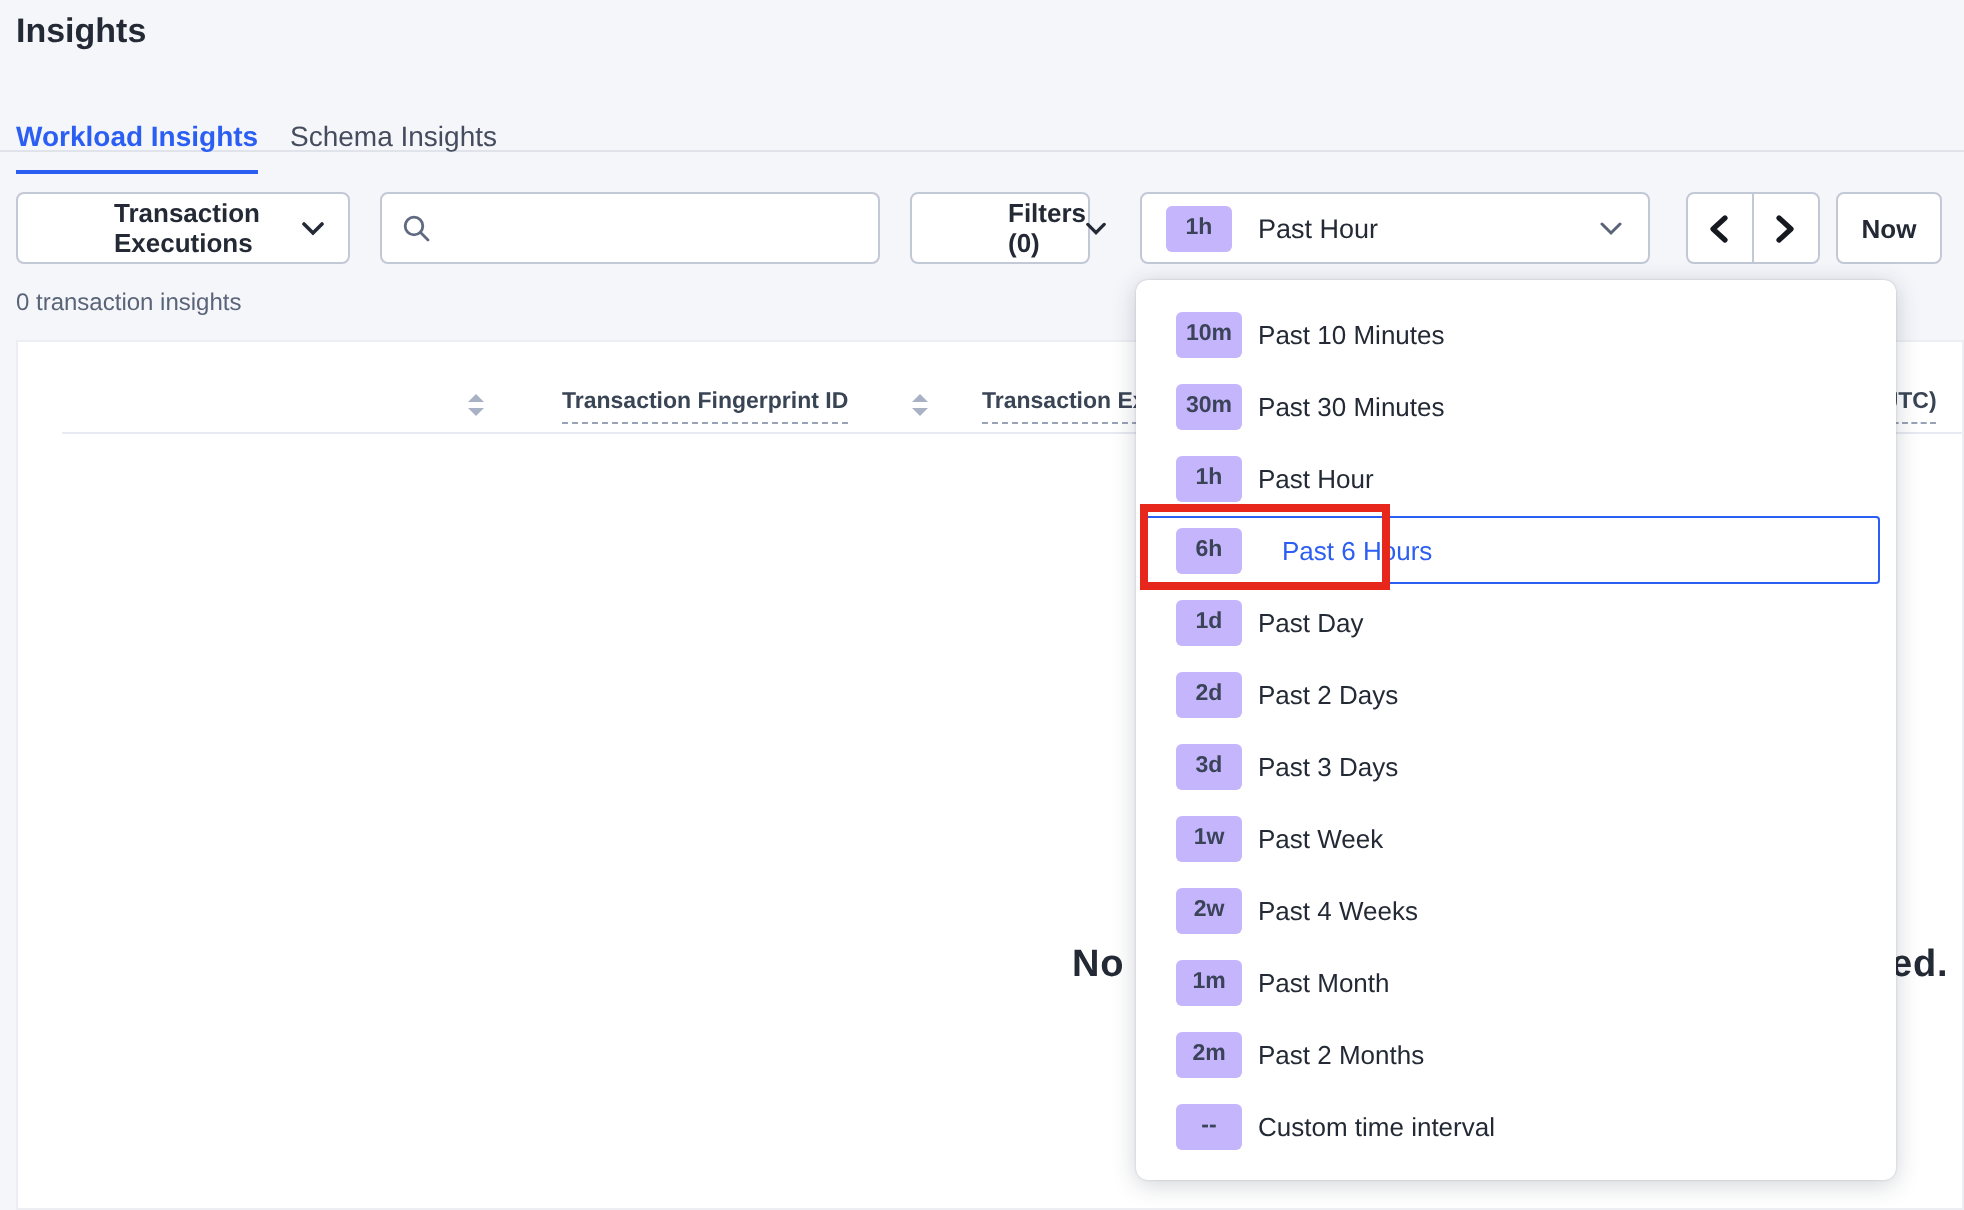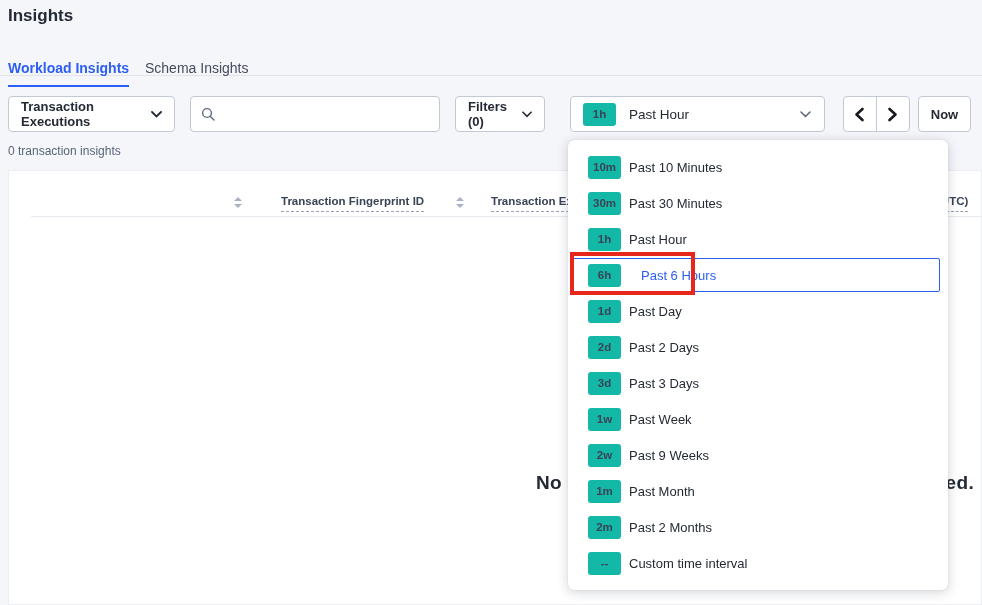--- a/index.html
+++ b/index.html
@@ -18,34 +18,34 @@
   .tab { position:absolute; top:15px; font-size:14px; padding-bottom:9px; cursor:pointer; }
   .tab.active { left:8px; color:#2b5ef2; font-weight:bold; border-bottom:2px solid #2b5ef2; }
   .tab.inactive { left:145px; color:#454c5e; }
 
   
   .btn {
     position:absolute; top:96px; height:36px; background:#fff;
     border:1px solid #c3c8d6; border-radius:4px; display:flex; align-items:center;
     font-size:13px; color:#242a35; cursor:pointer;
   }
-  .btn .bold { font-weight:bold; }
+  .btn .bold { font-weight:bold;margin-left:36px; }
   .type-select { left:8px; width:167px; padding:0 12px; justify-content:space-between; }
   .search-box { left:190px; width:250px; padding:0 10px; cursor:text; }
   .search-box input {
     border:none; outline:none; font-size:13.5px; width:200px; margin-left:7px;
     color:#242a35; background:transparent; font-family:inherit;
   }
   .search-box input::placeholder { color:#959cb1; }
   .filters-btn { left:455px; width:90px; padding:0 12px; justify-content:space-between; }
   .time-select { left:570px; width:255px; padding:0 12px; }
   .time-select .chev { position:absolute; right:13px; }
   .badge {
     display:inline-flex; align-items:center; justify-content:center;
-    min-width:33px; height:23px; padding:0 5px; background:#14b8a6; border-radius:3px;
+    min-width:33px; height:23px; padding:0 5px; background:#c4b5fd; border-radius:3px;
     font-size:11.5px; font-weight:bold; color:#3a4357;
   }
   .time-select .tlabel { margin-left:13px; font-size:13.5px; }
   .arrow-group { left:843px; width:67px; padding:0; overflow:hidden; }
   .arrow-btn { width:33px; height:34px; display:flex; align-items:center; justify-content:center; cursor:pointer; }
   .arrow-btn.prev { border-right:1px solid #c3c8d6; }
   .now-btn { left:918px; width:53px; justify-content:center; font-weight:bold; }
 
   .status-line { left:8px; top:144px; font-size:12px; color:#5a6478; }
 
@@ -197,21 +197,21 @@
       <div class="tt-row">
         <span class="badge">3d</span>
         <span class="tt-label">Past 3 Days</span>
       </div>
       <div class="tt-row">
         <span class="badge">1w</span>
         <span class="tt-label">Past Week</span>
       </div>
       <div class="tt-row">
         <span class="badge">2w</span>
-        <span class="tt-label">Past 9 Weeks</span>
+        <span class="tt-label">Past 4 Weeks</span>
       </div>
       <div class="tt-row">
         <span class="badge">1m</span>
         <span class="tt-label">Past Month</span>
       </div>
       <div class="tt-row">
         <span class="badge">2m</span>
         <span class="tt-label">Past 2 Months</span>
       </div>
       <div class="tt-row">

